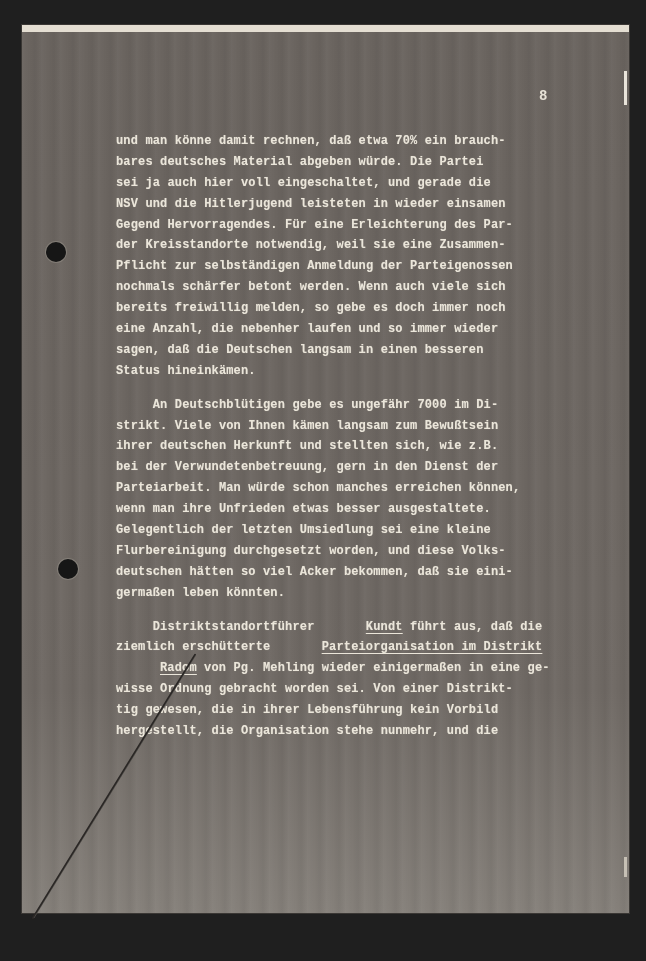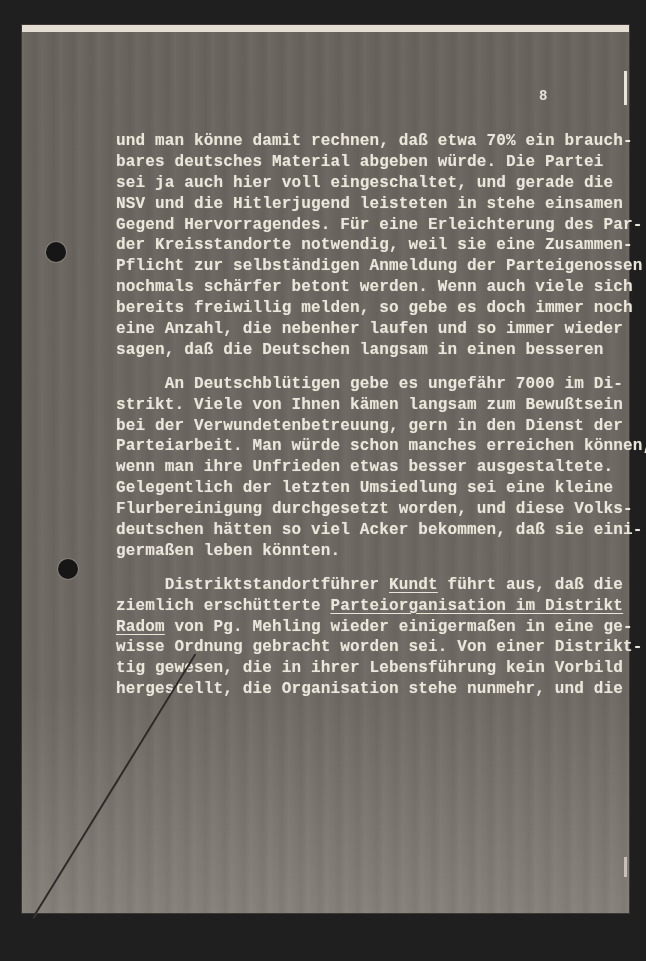--- a/index.html
+++ b/index.html
@@ -87,37 +87,38 @@
       font-weight: bold;
       color: #e6e1d6;
     }
 
     .text-block {
       position: absolute;
       left: 116px;
       top: 131px;
       width: 470px;
       color: #ebe6da;
-      font-size: 16px;
+      font-size: 12px;
       font-weight: bold;
       letter-spacing: 0.15px;
       text-shadow: 0 0 1px rgba(255,250,240,0.35);
     }
     .line {
       height: 20.9px;
       line-height: 20.9px;
       white-space: pre;
     }
     .para-gap {
       height: 13px;
     }
     .u {
       text-decoration: underline;
       text-decoration-thickness: 1px;
       text-underline-offset: 3px;
+      margin-left: 44px;
     }
   </style>
 </head>
 <body>
 
 <div class="backdrop"></div>
 
 <div class="page">
   <div class="page-top-strip"></div>
   <div class="page-right-tab"></div>
@@ -126,33 +127,35 @@
   <div class="punch-hole hole-2"></div>
 </div>
 
 <div class="page-number">8</div>
 
 <div class="text-block" id="text-block">
     <div>
       <div class="line"><span>und man könne damit rechnen, daß etwa 70% ein brauch-</span></div>
       <div class="line"><span>bares deutsches Material abgeben würde. Die Partei</span></div>
       <div class="line"><span>sei ja auch hier voll eingeschaltet, und gerade die</span></div>
-      <div class="line"><span>NSV und die Hitlerjugend leisteten in stehe einsamen</span></div>
+      <div class="line"><span>NSV und die Hitlerjugend leisteten in wieder einsamen</span></div>
       <div class="line"><span>Gegend Hervorragendes. Für eine Erleichterung des Par-</span></div>
       <div class="line"><span>der Kreisstandorte notwendig, weil sie eine Zusammen-</span></div>
       <div class="line"><span>Pflicht zur selbständigen Anmeldung der Parteigenossen</span></div>
       <div class="line"><span>nochmals schärfer betont werden. Wenn auch viele sich</span></div>
       <div class="line"><span>bereits freiwillig melden, so gebe es doch immer noch</span></div>
       <div class="line"><span>eine Anzahl, die nebenher laufen und so immer wieder</span></div>
       <div class="line"><span>sagen, daß die Deutschen langsam in einen besseren</span></div>
+      <div class="line"><span>Status hineinkämen.</span></div>
     </div>
     <div class="para-gap"></div>
     <div>
       <div class="line"><span>     An Deutschblütigen gebe es ungefähr 7000 im Di-</span></div>
       <div class="line"><span>strikt. Viele von Ihnen kämen langsam zum Bewußtsein</span></div>
+      <div class="line"><span>ihrer deutschen Herkunft und stellten sich, wie z.B.</span></div>
       <div class="line"><span>bei der Verwundetenbetreuung, gern in den Dienst der</span></div>
       <div class="line"><span>Parteiarbeit. Man würde schon manches erreichen können,</span></div>
       <div class="line"><span>wenn man ihre Unfrieden etwas besser ausgestaltete.</span></div>
       <div class="line"><span>Gelegentlich der letzten Umsiedlung sei eine kleine</span></div>
       <div class="line"><span>Flurbereinigung durchgesetzt worden, und diese Volks-</span></div>
       <div class="line"><span>deutschen hätten so viel Acker bekommen, daß sie eini-</span></div>
       <div class="line"><span>germaßen leben könnten.</span></div>
     </div>
     <div class="para-gap"></div>
     <div>

